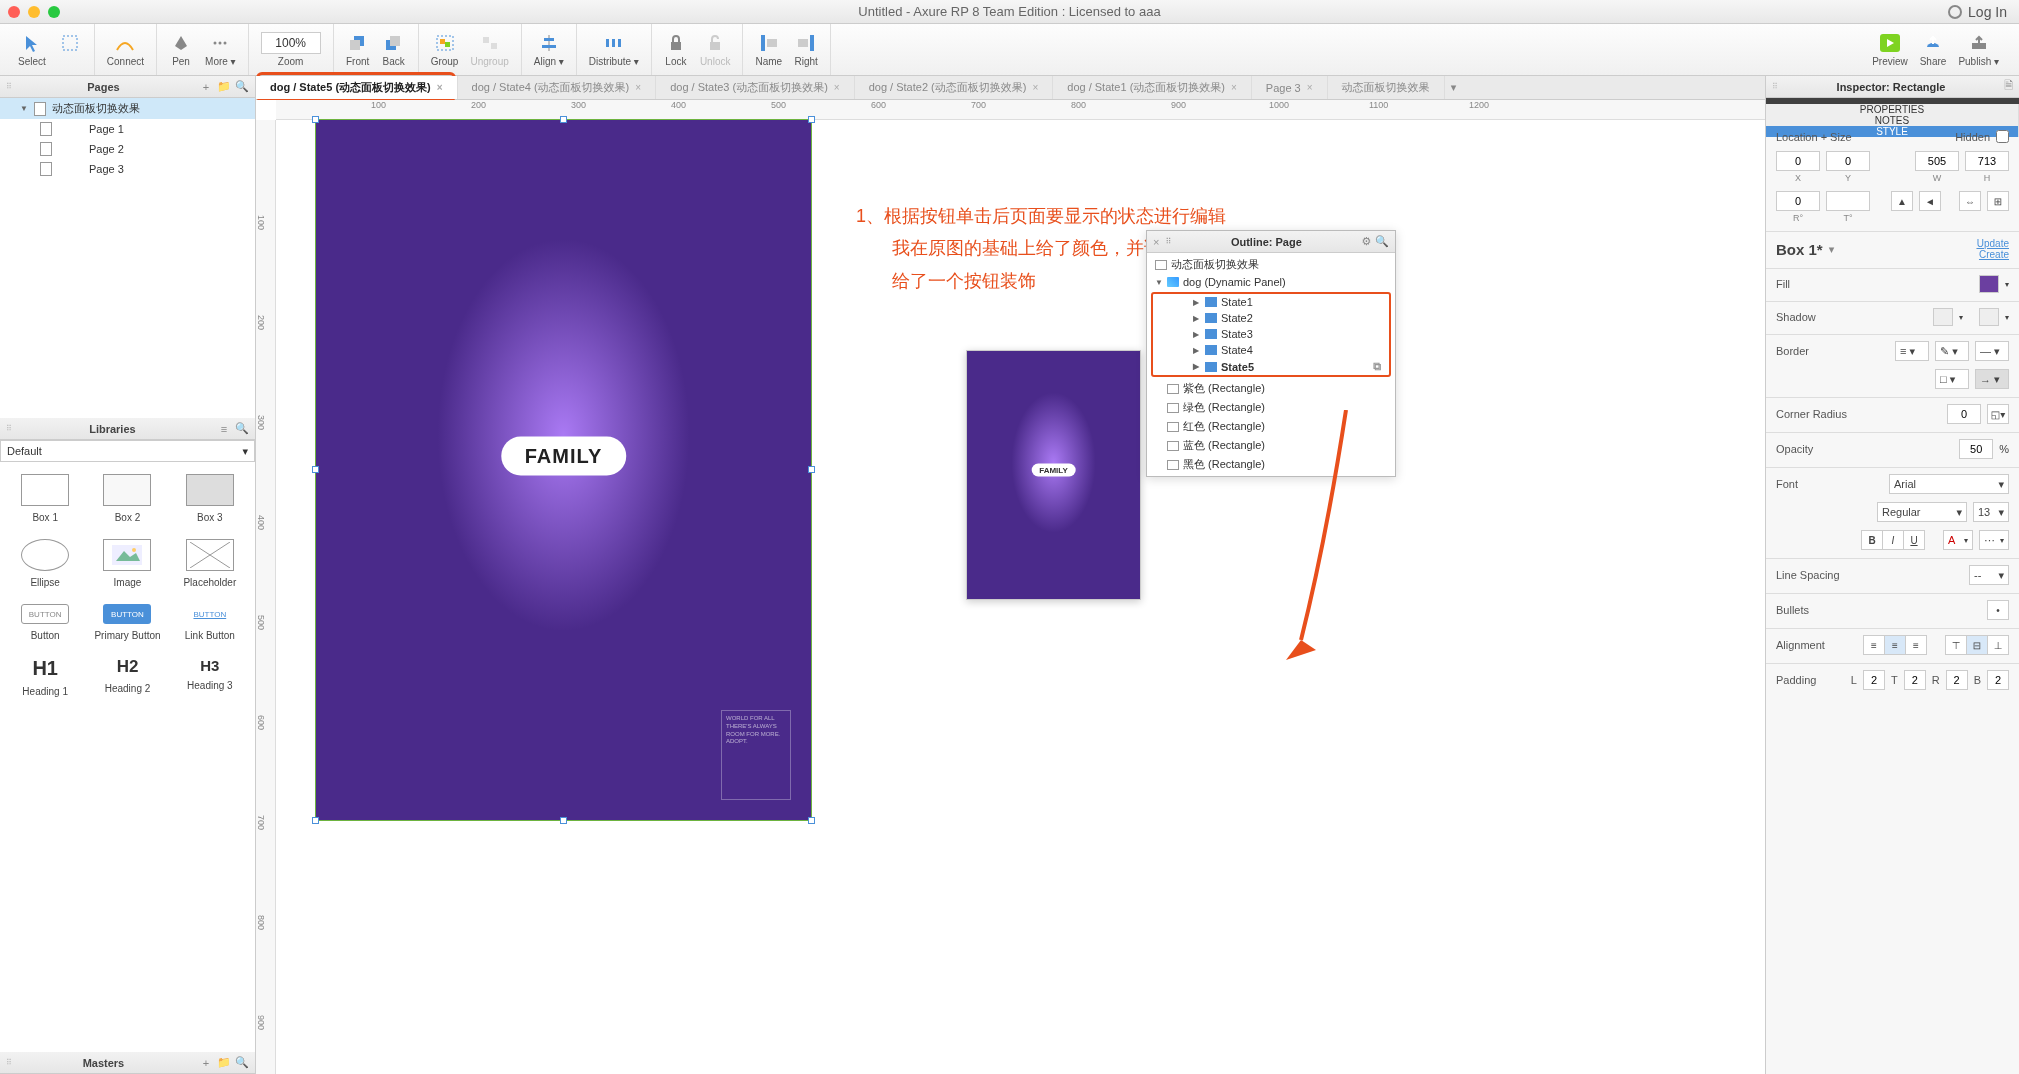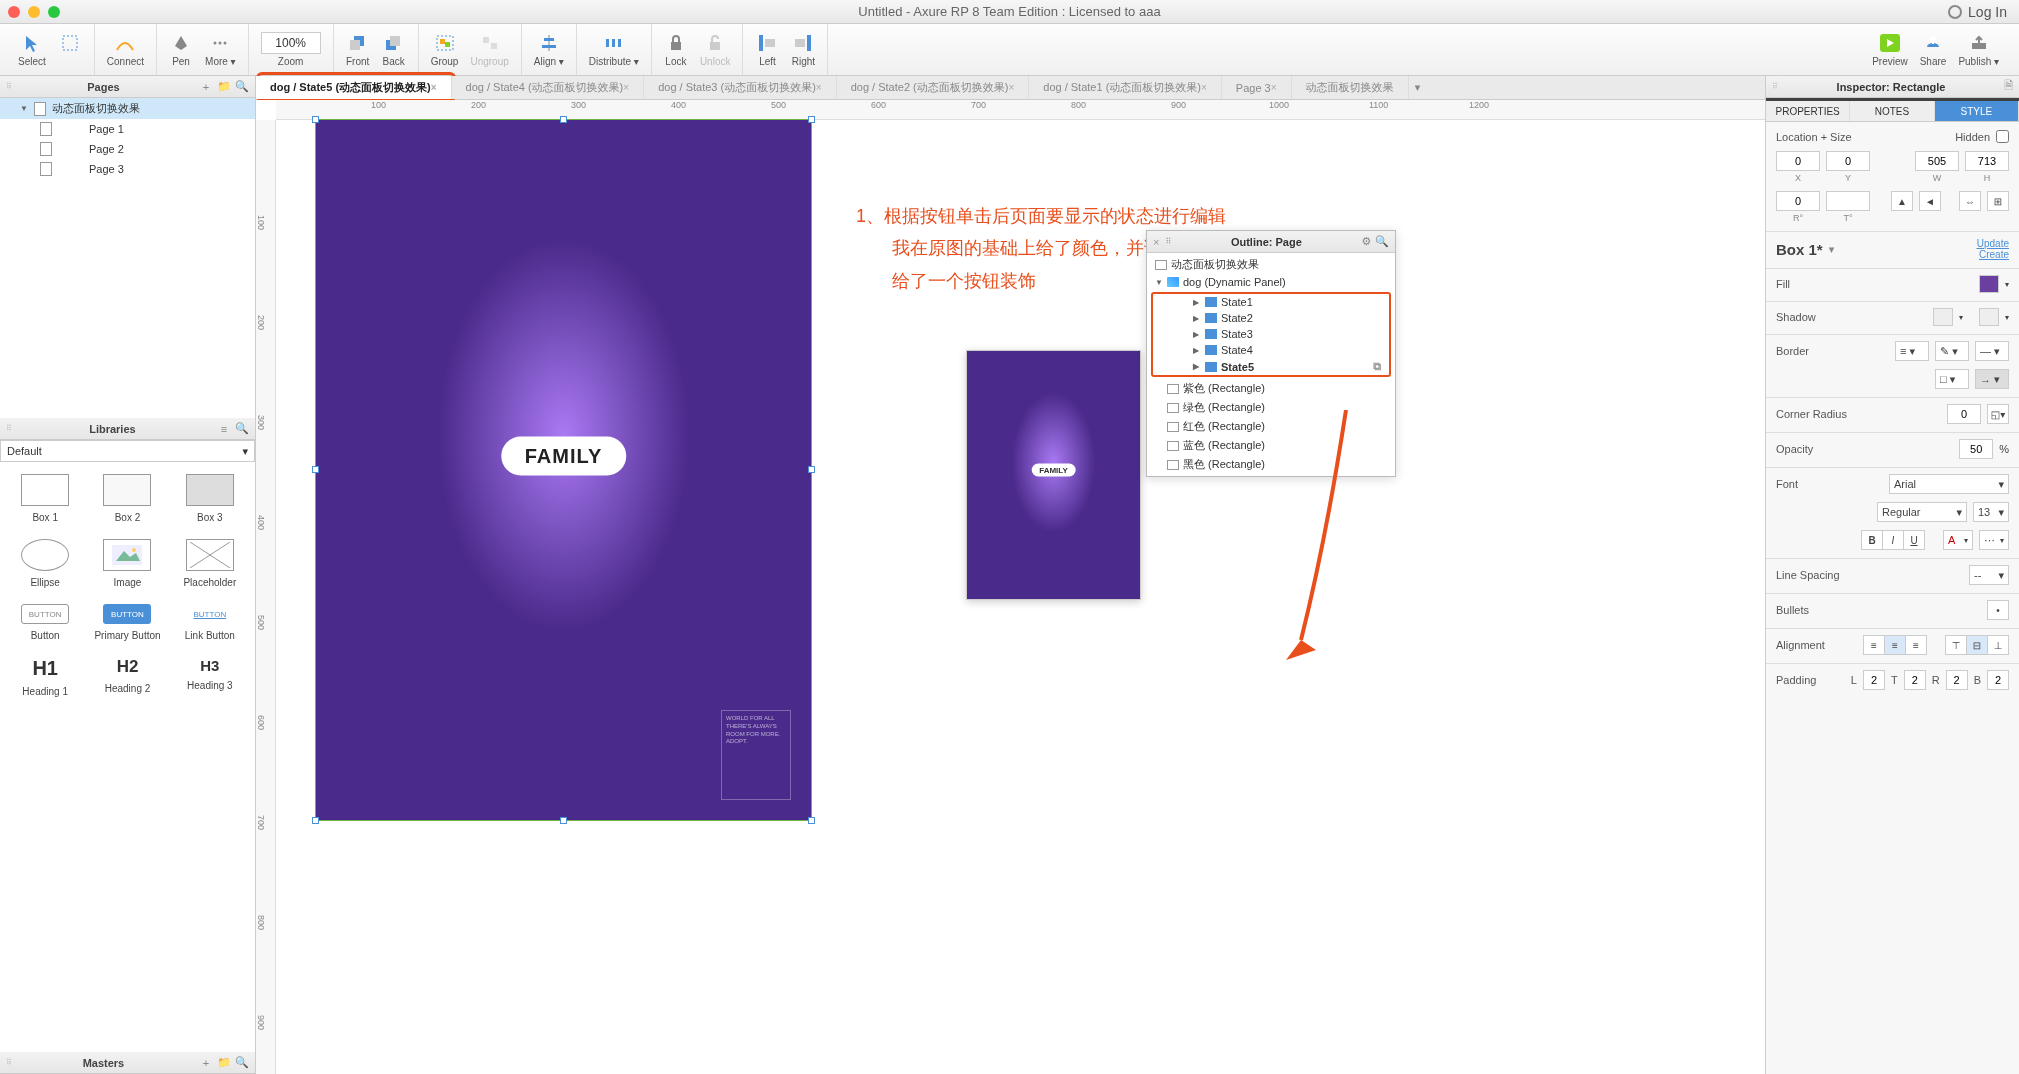--- a/index.html
+++ b/index.html
@@ -19,21 +19,21 @@
 .tb-group { display: flex; align-items: flex-start; padding: 2px 6px; border-right: 1px solid #ddd; height: 100%; }
 .tb-btn { display: flex; flex-direction: column; align-items: center; justify-content: center; padding: 2px 6px; cursor: pointer; min-width: 36px; height: 46px; }
 .tb-icon { width: 22px; height: 22px; margin-bottom: 2px; display: flex; align-items: center; justify-content: center; }
 .tb-label { font-size: 10px; color: #555; white-space: nowrap; }
 .tb-label.disabled { color: #bbb; }
 .zoom-box { width: 60px; height: 22px; border: 1px solid #ccc; background: #fff; display: flex; align-items: center; justify-content: center; font-size: 12px; margin-bottom: 2px; }
 .tb-right { margin-left: auto; display: flex; align-items: center; padding-right: 8px; }
 
 
 .tabs { height: 24px; background: #eaeaea; border-bottom: 1px solid #ccc; display: flex; align-items: stretch; padding-left: 256px; }
-.tab { padding: 0 14px; display: flex; align-items: center; font-size: 11px; color: #888; border-right: 1px solid #ddd; background: #eaeaea; cursor: pointer; position: relative; }
+.tab { padding: 0 14px; display: flex; align-items: center; gap: 6px; font-size: 11px; color: #888; border-right: 1px solid #ddd; background: #eaeaea; cursor: pointer; position: relative; }
 .tab.active { background: #fff; color: #222; font-weight: bold; }
 .tab-close { color: #aaa; font-size: 10px; }
 .tab-more { width: 18px; display: flex; align-items: center; justify-content: center; color: #888; }
 
 
 .left-col { position: absolute; left: 0; top: 76px; bottom: 0; width: 256px; background: #f7f7f7; border-right: 1px solid #ccc; display: flex; flex-direction: column; }
 .panel-header { height: 22px; background: linear-gradient(#f2f2f2,#e6e6e6); border-bottom: 1px solid #ccc; display: flex; align-items: center; padding: 0 6px; font-size: 11px; color: #444; }
 .panel-header .title-txt { flex: 1; text-align: center; font-weight: bold; }
 .panel-header .ico { width: 14px; height: 14px; margin-left: 4px; color: #888; display: flex; align-items: center; justify-content: center; cursor: pointer; }
 .handle { color: #bbb; font-size: 8px; }
@@ -92,21 +92,21 @@
 
 
 .big-arrow { position: absolute; left: 990px; top: 290px; width: 100px; height: 260px; pointer-events: none; }
 
 
 .inspector { position: absolute; right: 0; top: 76px; bottom: 0; width: 254px; background: #f7f7f7; border-left: 1px solid #ccc; }
 .insp-header { height: 22px; background: linear-gradient(#f2f2f2,#e6e6e6); border-bottom: 1px solid #ccc; display: flex; align-items: center; padding: 0 6px; font-size: 11px; }
 .insp-header .it { flex: 1; text-align: center; font-weight: bold; }
 .name-field { padding: 6px 8px; }
 .name-input { width: 100%; height: 24px; border: 1px solid #ccc; background: #fff; padding: 0 6px; font-style: italic; color: #aaa; font-size: 13px; }
-.insp-tabs { display: flex; height: 24px; border-top: 3px solid #404040; border-bottom: 1px solid #ccc; }
+.insp-tabs { display: flex; height: 24px; border-top: 6px solid #404040; border-bottom: 1px solid #ccc; flex-direction: column; }
 .insp-tab { flex: 1; display: flex; align-items: center; justify-content: center; font-size: 10px; background: #eee; cursor: pointer; border-right: 1px solid #ddd; }
 .insp-tab.active { background: #4a90d9; color: #fff; }
 
 .insp-body { padding: 8px 10px; font-size: 11px; color: #444; overflow-y: auto; }
 .insp-row { display: flex; align-items: center; margin-bottom: 8px; gap: 6px; }
 .insp-row .lbl { flex: 0 0 auto; color: #555; }
 .num-in { width: 44px; height: 20px; border: 1px solid #ccc; background: #fff; text-align: center; font-size: 11px; }
 .sub-lbl { font-size: 9px; color: #888; text-align: center; width: 44px; }
 .mini-btn { width: 22px; height: 20px; border: 1px solid #ccc; background: #fff; display: flex; align-items: center; justify-content: center; font-size: 10px; cursor: pointer; }
 .style-name { font-size: 15px; font-weight: bold; }
@@ -280,21 +280,21 @@
       </div>
   </div>
   <div class="tb-group">
     <div class="tb-btn">
         <div class="tb-icon">
           <svg width="16" height="16">
             <rect x="0" y="0" width="4" height="16" fill="#4a90d9"></rect>
             <rect x="6" y="4" width="10" height="8" fill="#ccc"></rect>
           </svg>
         </div>
-        <div class="tb-label">Left</div>
+        <div class="tb-label">Name</div>
       </div>
     <div class="tb-btn">
         <div class="tb-icon">
           <svg width="16" height="16">
             <rect x="12" y="0" width="4" height="16" fill="#4a90d9"></rect>
             <rect x="0" y="4" width="10" height="8" fill="#ccc"></rect>
           </svg>
         </div>
         <div class="tb-label">Right</div>
       </div>

